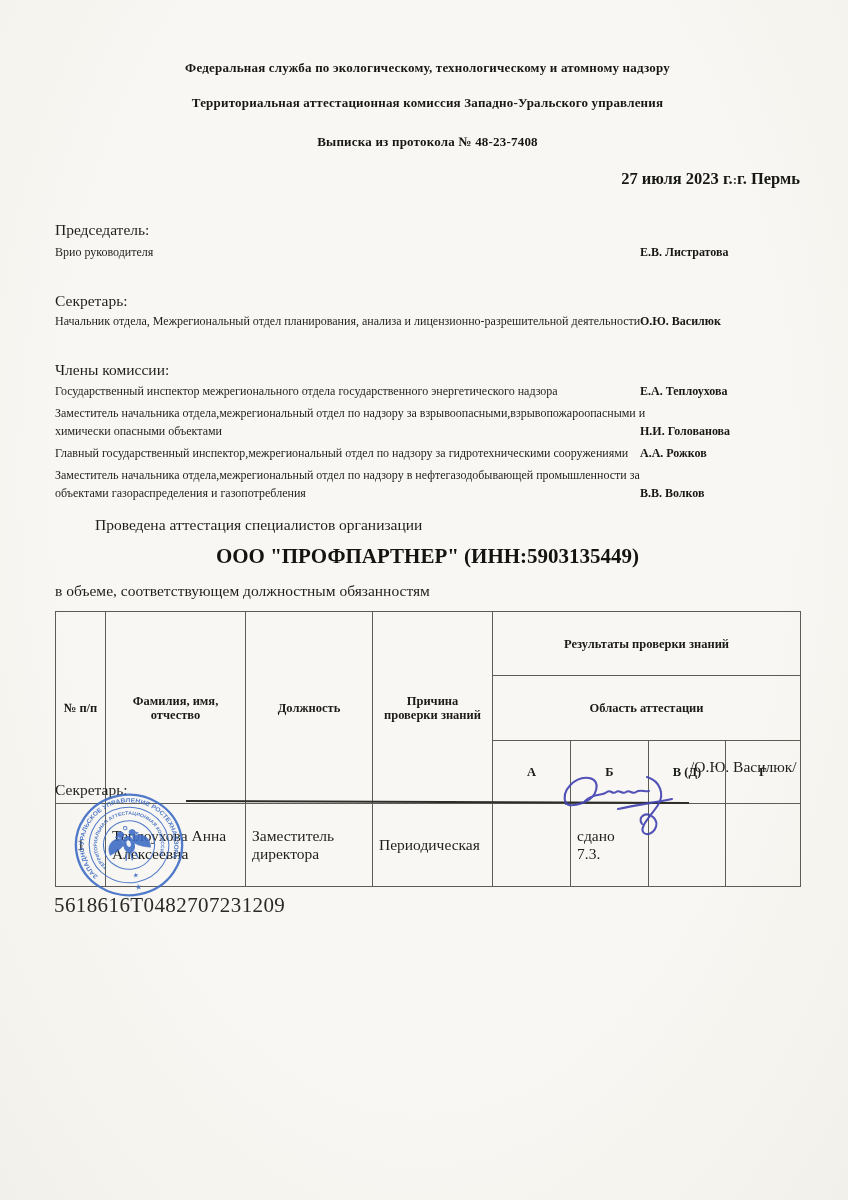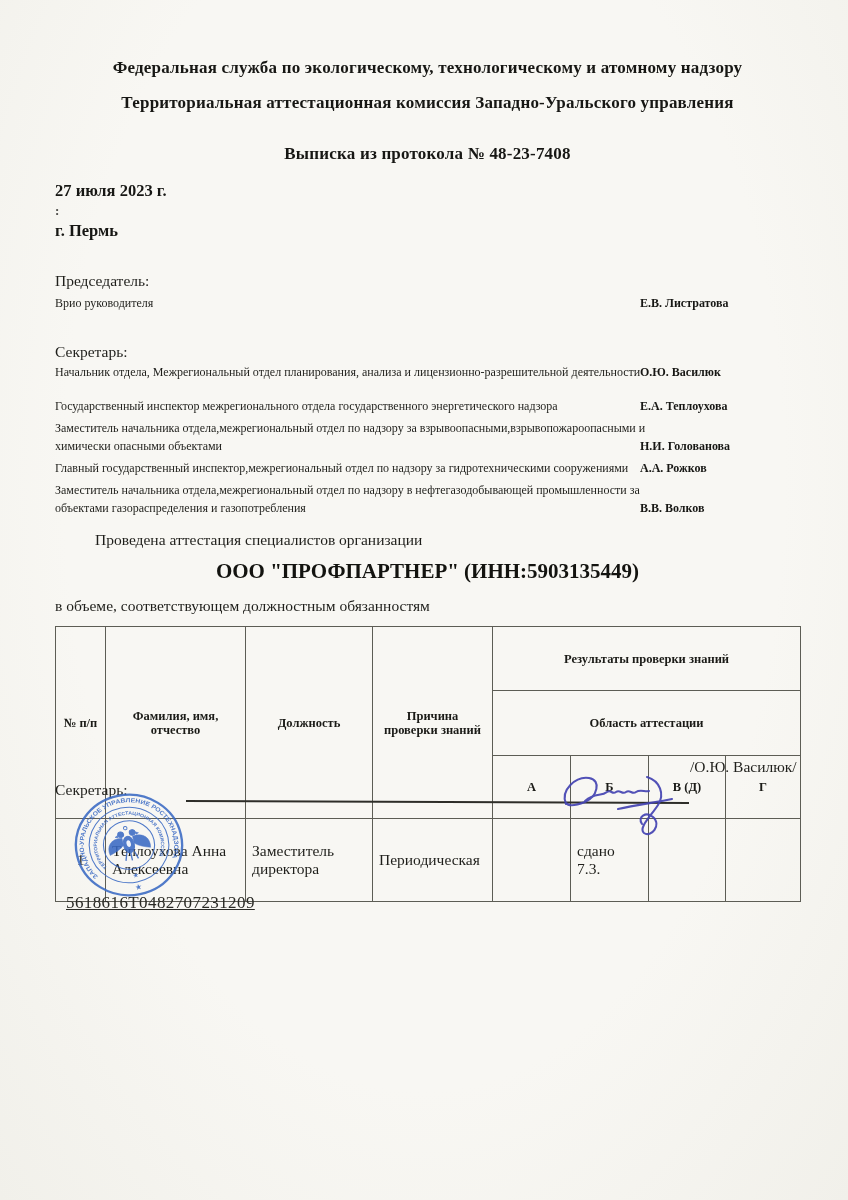--- a/index.html
+++ b/index.html
@@ -8,26 +8,26 @@
     width: 848px;
     height: 1200px;
     background: #f6f5f1;
     background-image: radial-gradient(ellipse at 50% 40%, #f8f7f3 60%, #f1f0ea 100%);
     font-family: "Liberation Serif", serif;
     color: #1f1f1b;
     overflow: hidden;
   }
   .content { padding: 58px 48px 0 55px; }
 
-  .h-line { text-align: center; font-weight: bold; font-size: 17px; line-height: 20px; letter-spacing: .2px; color:#171714; }
+  .h-line { text-align: center; font-weight: bold; font-size: 13px; line-height: 20px; letter-spacing: .2px; color:#171714; }
   .h1 { margin-bottom: 15px; }
-  .h2 { margin-bottom: 31px; }
+  .h2 { margin-bottom: 19px; }
   .h3 { margin-bottom: 17px; }
 
-  .dateline { display: flex; justify-content: flex-end; align-items: baseline; font-weight: bold; font-size: 16.5px; line-height: 20px; margin-bottom: 18px; color:#171714;flex-direction:column; }
+  .dateline { display: flex; justify-content: flex-end; align-items: baseline; font-weight: bold; font-size: 16.5px; line-height: 20px; margin-bottom: 18px; color:#171714; }
   .date-sep { font-weight: bold; font-size: 13px; opacity:.8; }
 
   .label { font-size: 15.5px; line-height: 18px; margin-top: 31px; }
   .lbl-chair { margin-bottom: 4px; }
   .lbl-secr { margin-bottom: 2px; }
   .lbl-members { margin-bottom: 3px; }
 
   .official-row { position: relative; font-size: 12px; line-height: 18px; }
   .official-row .role { max-width: 625px; }
   .official-row .name { position: absolute; left: 585px; bottom: 0; white-space: nowrap; font-weight: bold; color:#171714; }
@@ -48,21 +48,21 @@
   td.c-num { text-align: center; }
   td.pre { white-space: pre-line; padding-left: 8px; vertical-align: middle; }
 
   .footer-zone { position: absolute; left: 0; top: 0; width: 848px; height: 1200px; pointer-events: none; }
   .sig-label { position: absolute; left: 55px; top: 781px; font-size: 15.5px; }
   .sig-line { position: absolute; left: 186px; top: 801px; width: 503px; border-top: 2px solid #2e2e29; transform: rotate(.2deg); }
   .sig-name { position: absolute; left: 690px; top: 758px; font-size: 15.5px; }
   .sig-svg { position: absolute; left: 552px; top: 764px; }
   .stamp-svg { position: absolute; left: 72px; top: 791px; opacity: .88; }
   .stamp-text { font-family: "Liberation Sans", sans-serif; font-weight: bold; }
-  .footer-code { position: absolute; left: 66px; top: 893px; font-size: 17px; letter-spacing: .4px; color:#2a2a25;text-decoration:underline; }
+  .footer-code { position: absolute; left: 54px; top: 893px; font-size: 21px; letter-spacing: .4px; color:#2a2a25; }
 </style>
 </head>
 <body>
 
 <div class="page">
   <div class="content">
 
     <div class="h-line h1">Федеральная служба по экологическому, технологическому и атомному надзору</div>
     <div class="h-line h2">Территориальная аттестационная комиссия Западно-Уральского управления</div>
     <div class="h-line h3">Выписка из протокола № 48-23-7408</div>
@@ -78,20 +78,21 @@
       <div class="role">Врио руководителя</div>
       <div class="name">Е.В. Листратова</div>
     </div>
 
     <div class="label lbl-secr">Секретарь:</div>
     <div class="official-row row-secr">
       <div class="role">Начальник отдела, Межрегиональный отдел планирования, анализа и лицензионно-разрешительной деятельности</div>
       <div class="name">О.Ю. Василюк</div>
     </div>
 
+    <div class="label lbl-members">Члены комиссии:</div>
 
     <div class="official-row row-member">
       <div class="role">Государственный инспектор межрегионального отдела государственного энергетического надзора</div>
       <div class="name">Е.А. Теплоухова</div>
     </div>
     <div class="official-row row-member">
       <div class="role">Заместитель начальника отдела,межрегиональный отдел по надзору за взрывоопасными,взрывопожароопасными и химически опасными объектами</div>
       <div class="name">Н.И. Голованова</div>
     </div>
     <div class="official-row row-member">

